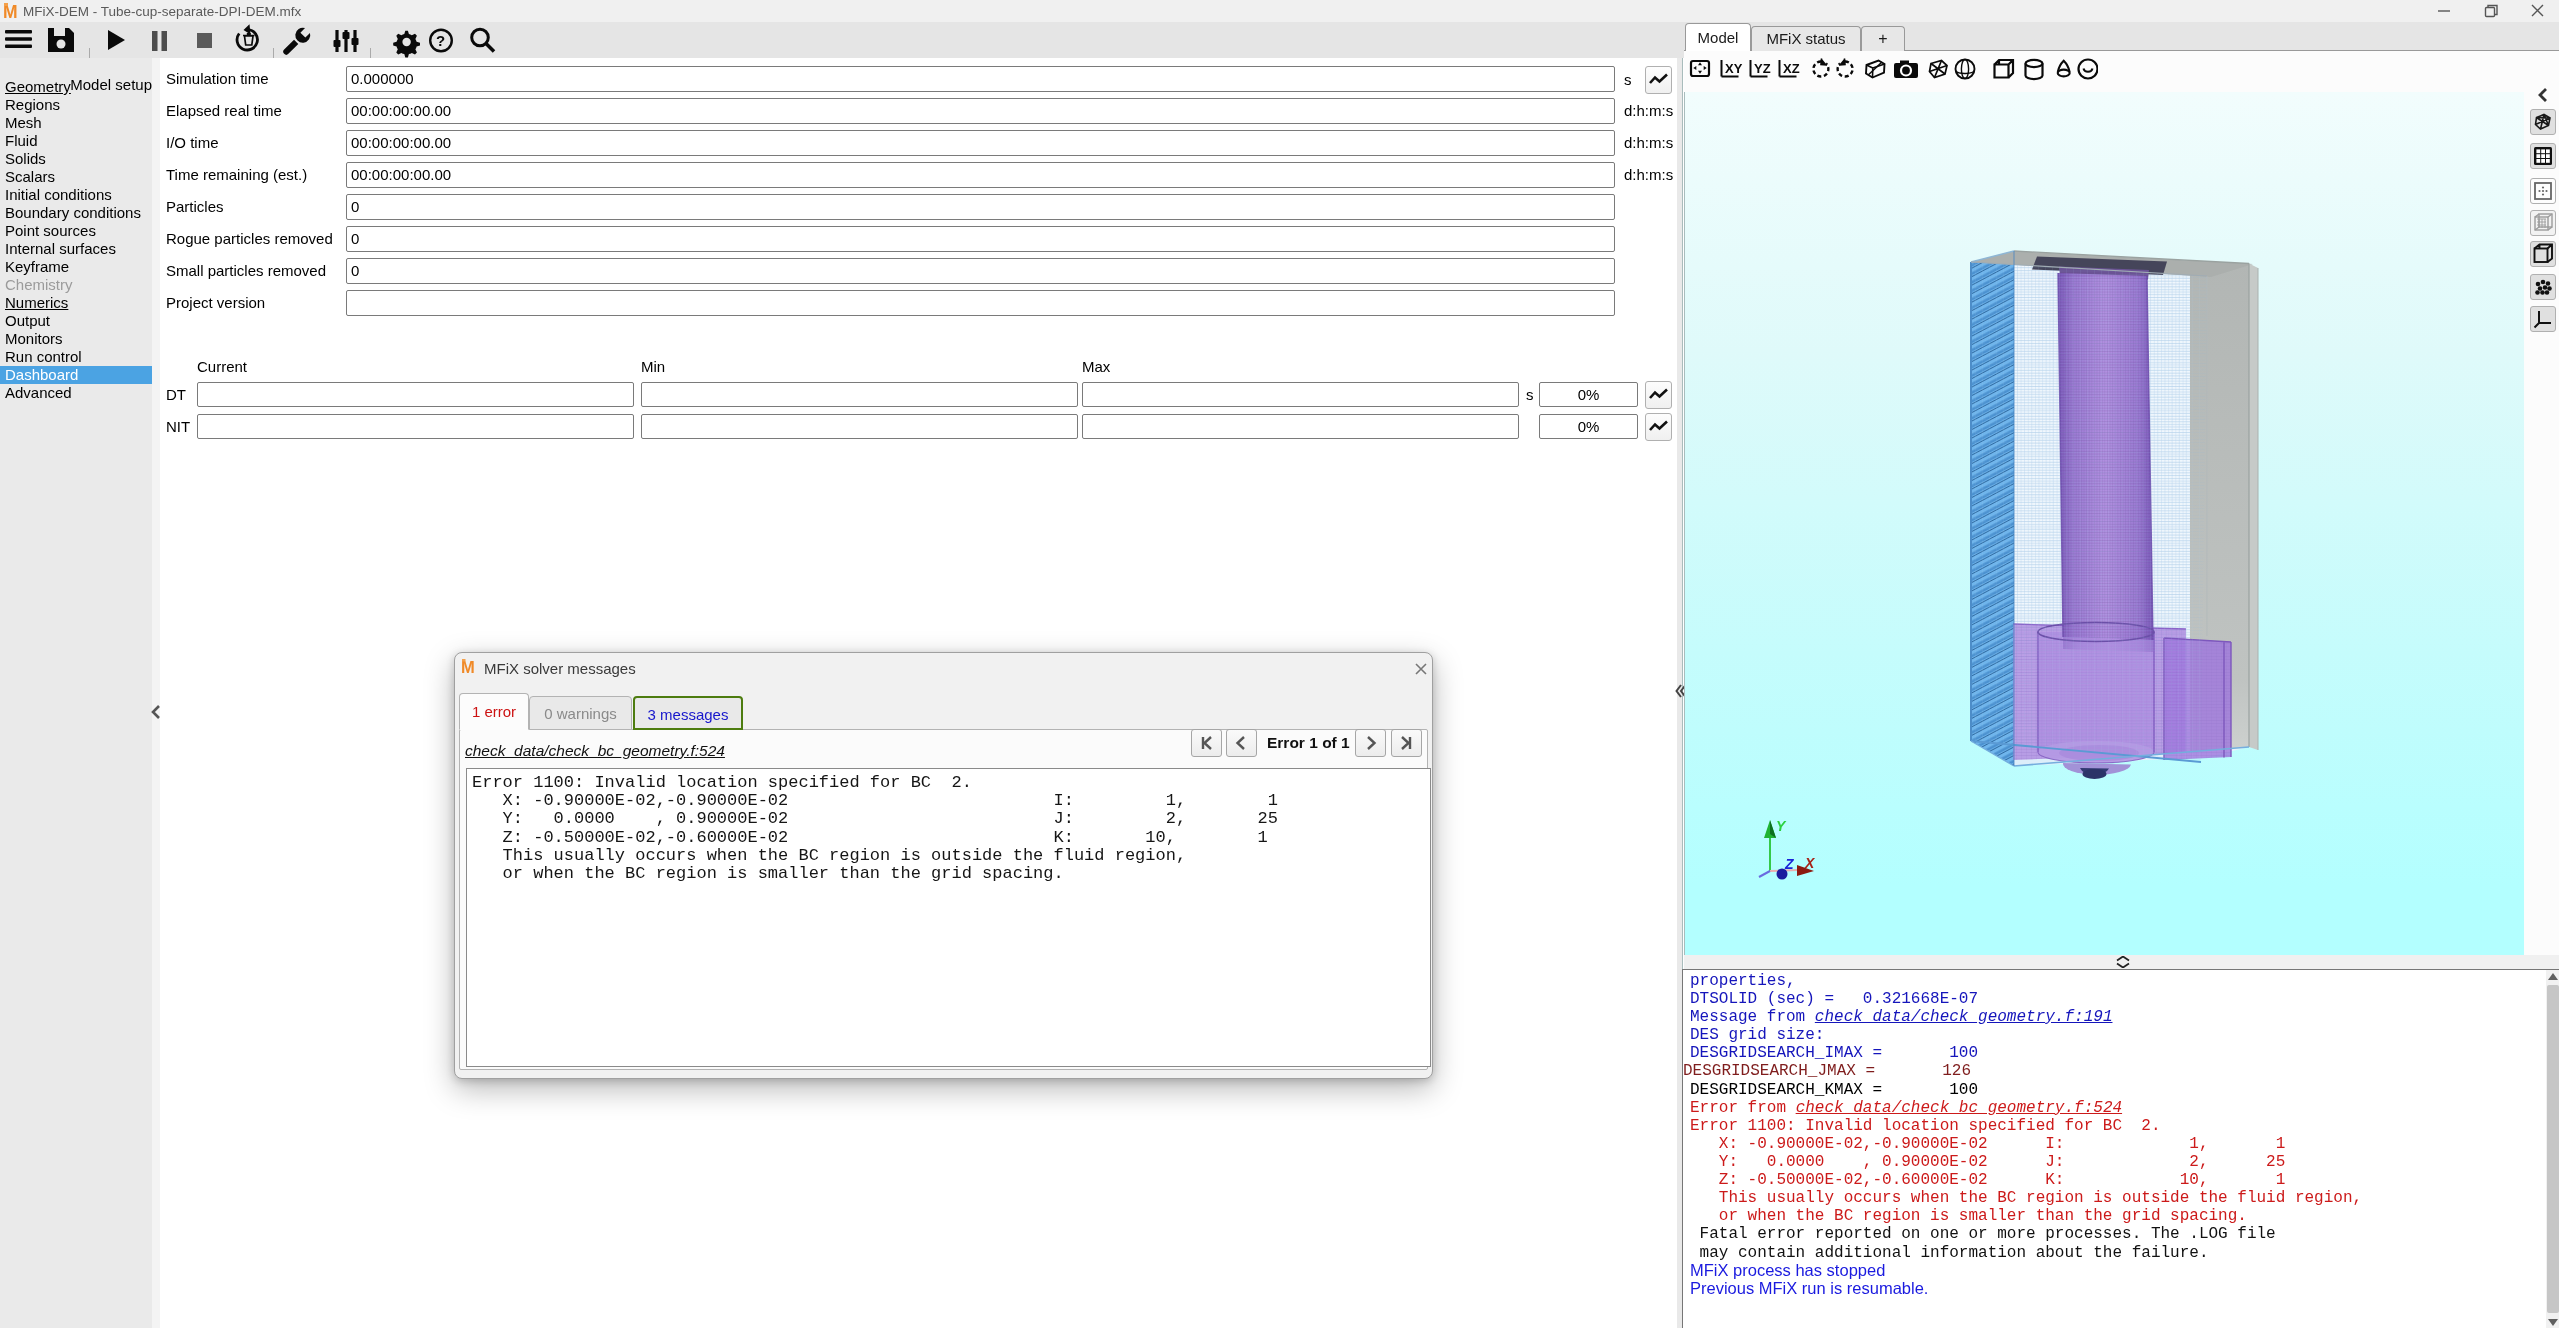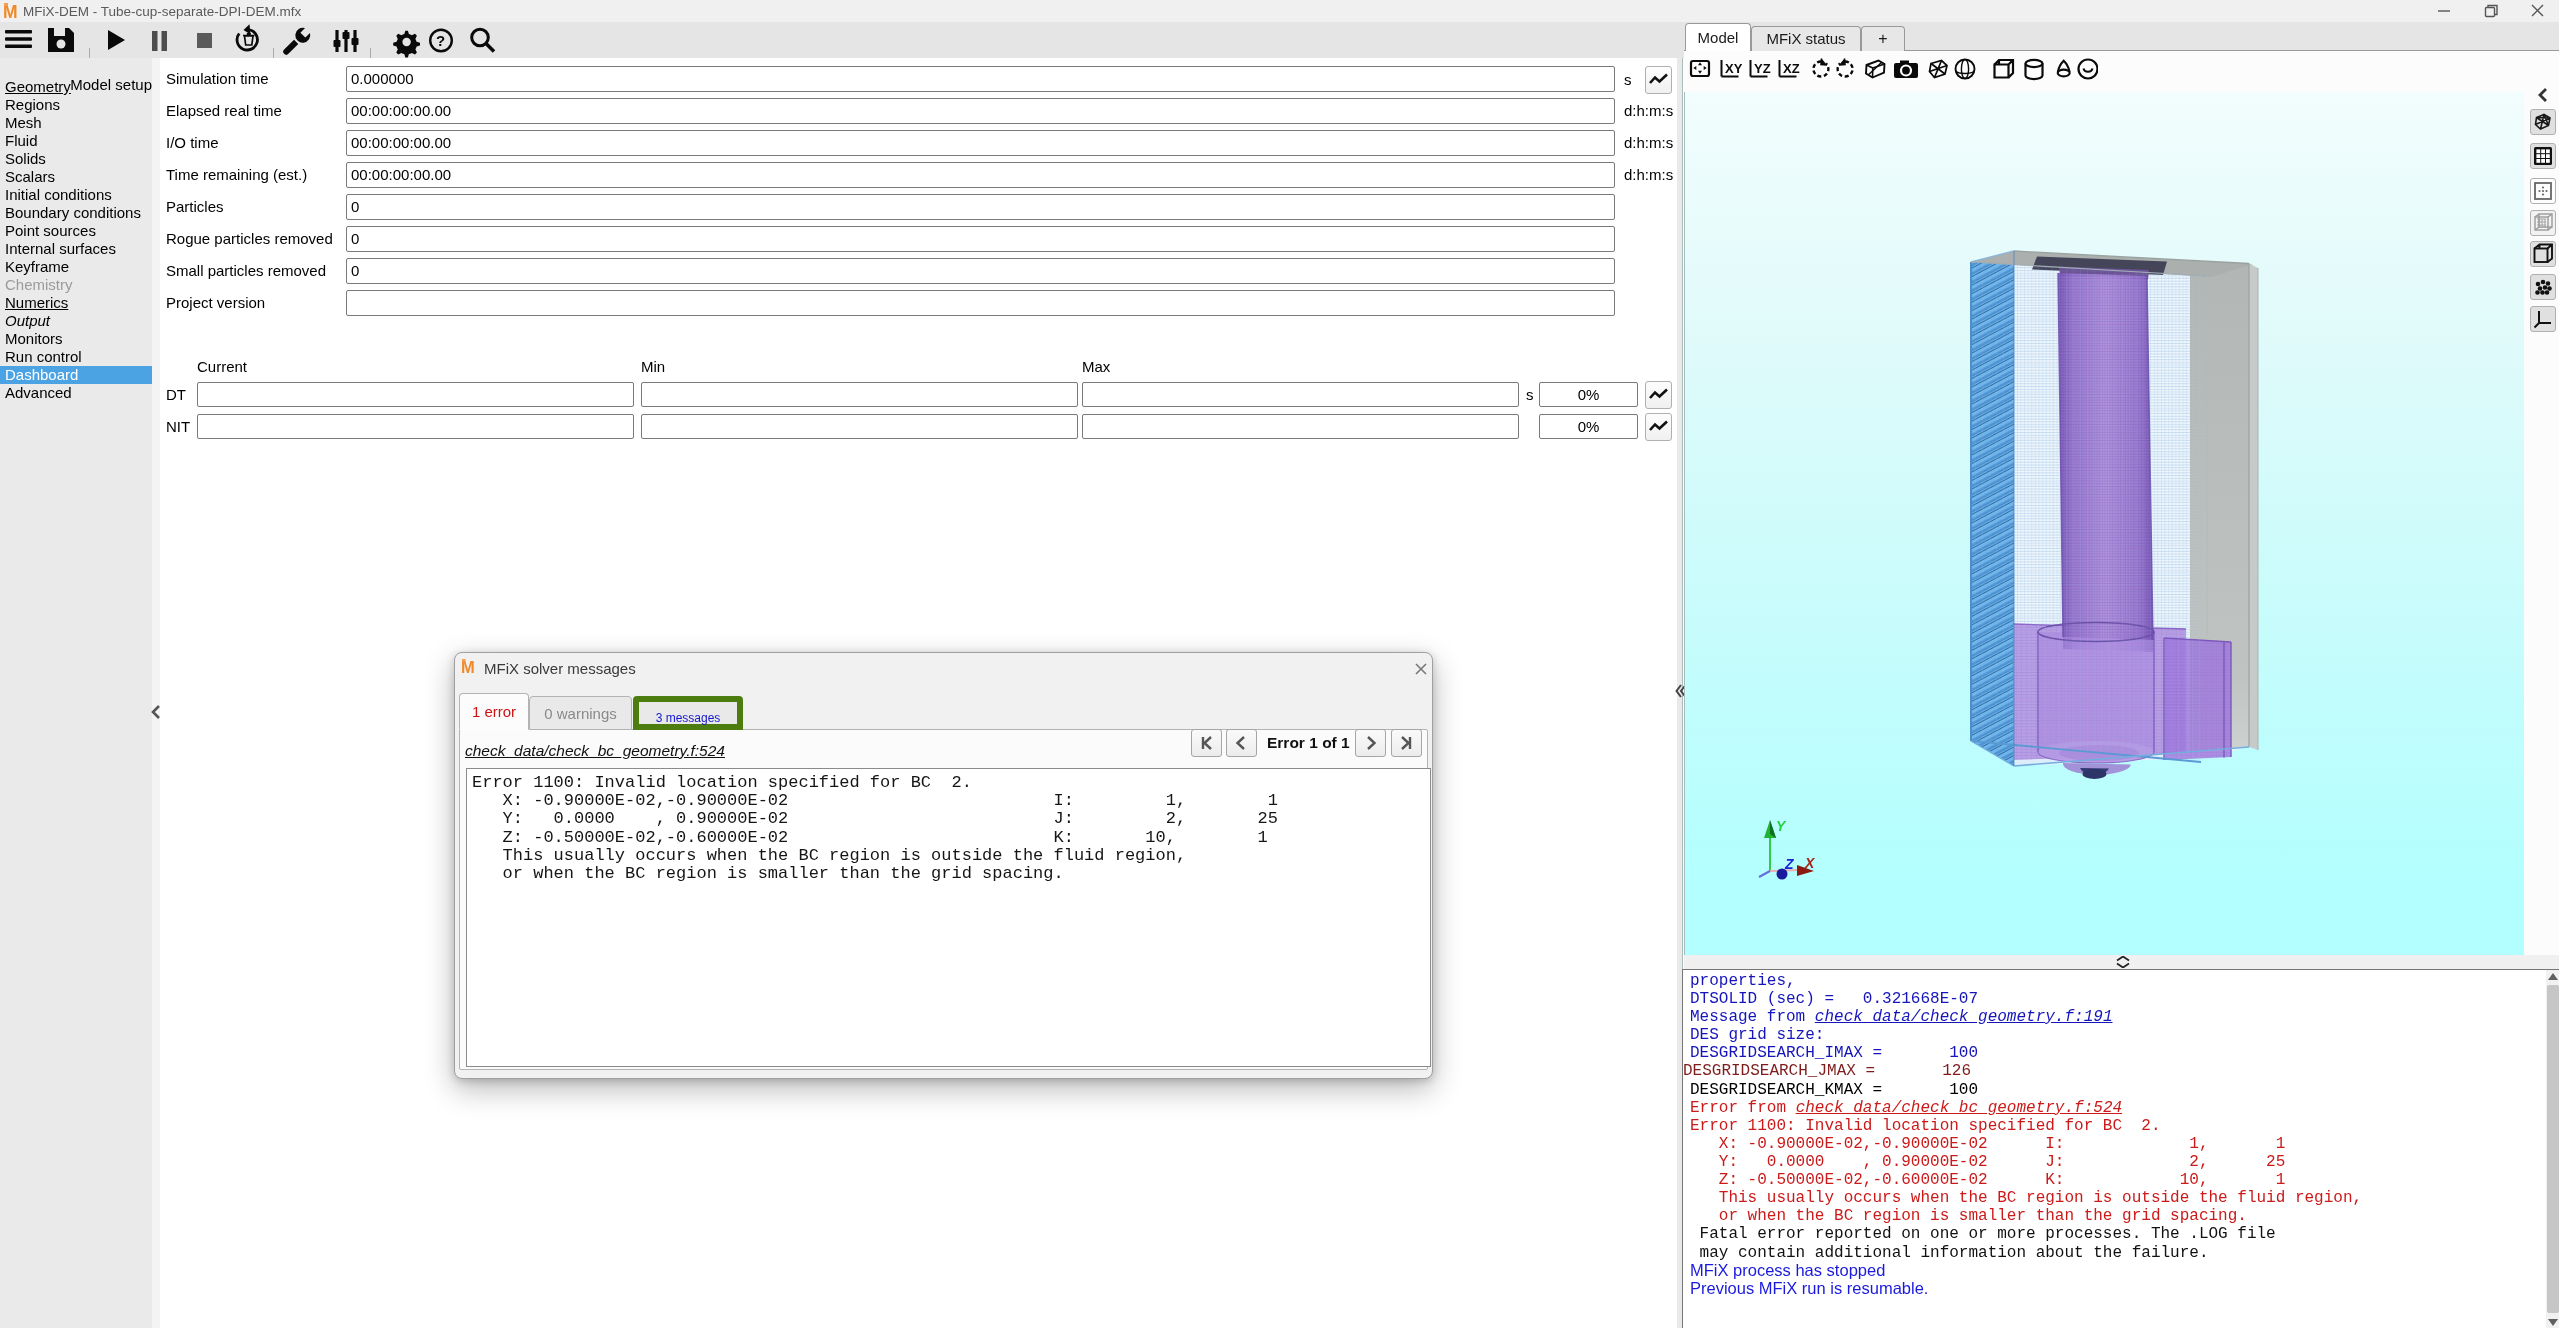--- a/index.html
+++ b/index.html
@@ -86,21 +86,21 @@
   <div class="abs nav" style="top:74px;">Fluid</div>
   <div class="abs nav" style="top:92px;">Solids</div>
   <div class="abs nav" style="top:110px;">Scalars</div>
   <div class="abs nav" style="top:128px;">Initial conditions</div>
   <div class="abs nav" style="top:146px;">Boundary conditions</div>
   <div class="abs nav" style="top:164px;">Point sources</div>
   <div class="abs nav" style="top:182px;">Internal surfaces</div>
   <div class="abs nav" style="top:200px;">Keyframe</div>
   <div class="abs nav" style="top:218px;color:#9b9b9b;">Chemistry</div>
   <div class="abs nav" style="top:236px;text-decoration:underline;">Numerics</div>
-  <div class="abs nav" style="top:254px;font-style:italic;">Output</div>
+  <div class="abs nav" style="top:254px;">Output</div>
   <div class="abs nav" style="top:272px;">Monitors</div>
   <div class="abs nav" style="top:290px;">Run control</div>
   <div class="abs nav" style="top:308px;background:#4ba3e3;color:#fff;">Dashboard</div>
   <div class="abs nav" style="top:326px;">Advanced</div>
 </div>
 <div class="abs" id="splitA">
     <svg class="abs" style="left:-2px;top:646px" width="12" height="16" viewBox="0 0 12 16">
       <path d="M9 2 3 8 9 14" fill="none" stroke="#555" stroke-width="2.6"></path>
     </svg>
   </div>
@@ -442,21 +442,21 @@
       <text x="0" y="14" font-family="Liberation Sans" font-weight="bold" font-size="16.5" fill="#f08a28">M</text>
       <rect x="1" y="0" width="3.5" height="2.5" fill="#f4a04a"></rect>
     </svg>
 <div class="abs" style="left:29px;top:7px;font-size:15px;color:#3a3a3a;">MFiX solver messages</div>
 <svg class="abs" style="left:959px;top:9px" width="14" height="14" viewBox="0 0 14 14">
       <path d="M2 2 12 12 M12 2 2 12" stroke="#777" stroke-width="1.6"></path>
     </svg>
 <div class="abs" style="left:4px;top:76px;width:969px;height:341px;background:#fbfbfb;border:1px solid #b3b3b3;border-radius:2px;"></div>
 <div class="abs" style="left:4px;top:40px;width:70px;height:37px;background:#fcfcfc;border:1px solid #b3b3b3;border-bottom:1px solid #fcfcfc;border-radius:4px 4px 0 0;font-size:15px;color:#cc1212;text-align:center;line-height:36px;z-index:2;">1 error</div>
 <div class="abs" style="left:74px;top:43px;width:103px;height:34px;background:#e9e9e9;border:1px solid #b3b3b3;border-radius:4px 4px 0 0;font-size:15px;color:#8a8a8a;text-align:center;line-height:33px;">0 warnings</div>
-<div class="abs" style="left:178px;top:43px;width:110px;height:34px;background:#e9e9e9;border:6px solid #4d7c0f;border-radius:4px 4px 0 0;font-size:12px;color:#1717cc;text-align:center;line-height:33px;">3 messages</div>
+<div class="abs" style="left:178px;top:43px;width:110px;height:34px;background:#e9e9e9;border:2px solid #4d7c0f;border-radius:4px 4px 0 0;font-size:15px;color:#1717cc;text-align:center;line-height:33px;">3 messages</div>
 <div class="abs" style="left:10px;top:89px;font-size:15.5px;font-style:italic;text-decoration:underline;color:#111;">check_data/check_bc_geometry.f:524</div>
 <div class="abs" style="left:736px;top:76px;width:31px;height:28px;background:linear-gradient(#fafafa,#ececec);border:1px solid #a6a6a6;border-radius:3px;"><svg width="29" height="26" viewBox="0 0 29 26">
         <path d="M11 7 11 19 M19 7 12.5 13 19 19" fill="none" stroke="#555" stroke-width="2.4"></path>
       </svg></div>
 <div class="abs" style="left:771px;top:76px;width:31px;height:28px;background:linear-gradient(#fafafa,#ececec);border:1px solid #a6a6a6;border-radius:3px;"><svg width="29" height="26" viewBox="0 0 29 26">
         <path d="M17 7 10.5 13 17 19" fill="none" stroke="#555" stroke-width="2.4"></path>
       </svg></div>
 <div class="abs" style="left:812px;top:81px;font-size:15.5px;font-weight:bold;color:#111;white-space:nowrap;">Error 1 of 1</div>
 <div class="abs" style="left:900px;top:76px;width:31px;height:28px;background:linear-gradient(#fafafa,#ececec);border:1px solid #a6a6a6;border-radius:3px;"><svg width="29" height="26" viewBox="0 0 29 26">
         <path d="M12 7 18.5 13 12 19" fill="none" stroke="#555" stroke-width="2.4"></path>

